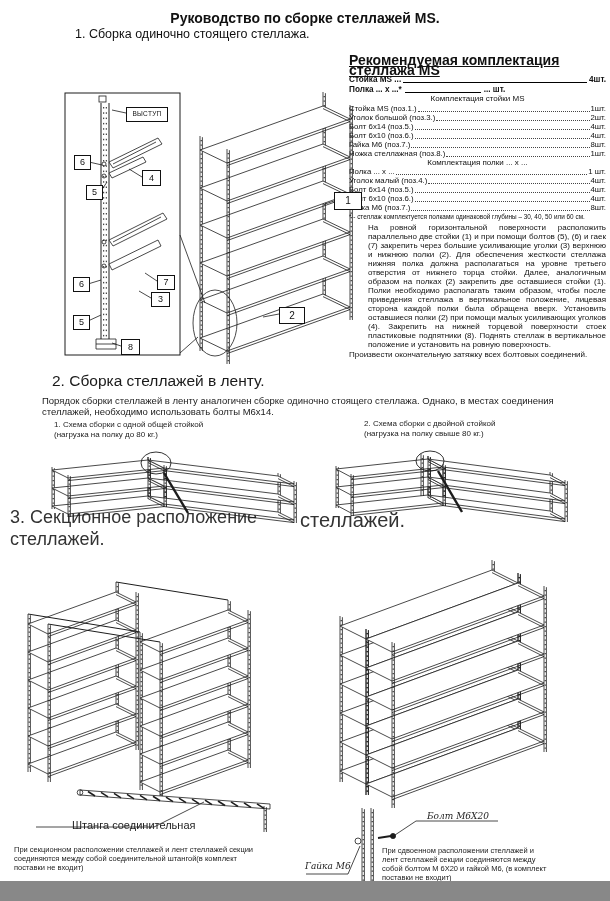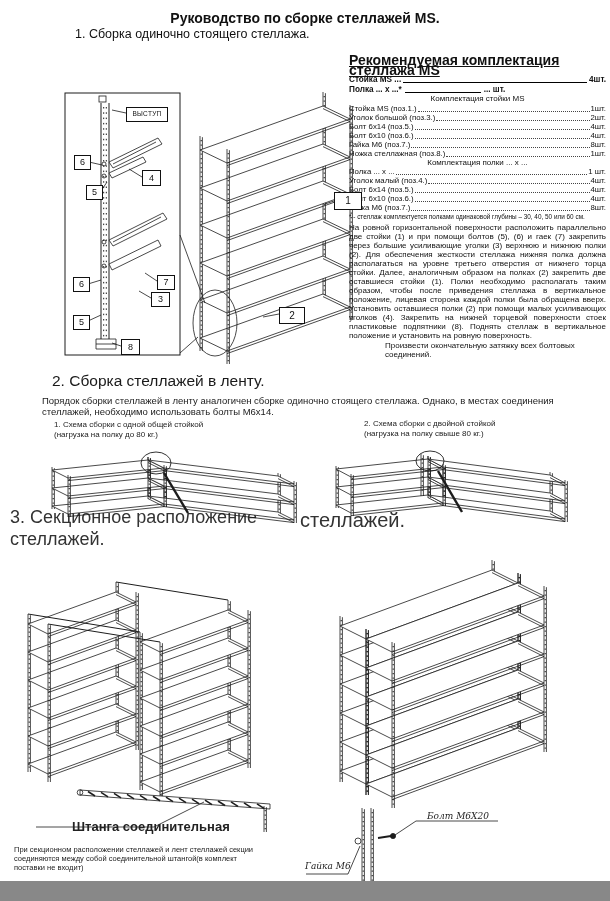--- a/index.html
+++ b/index.html
@@ -18,29 +18,29 @@
   .spec{top:55px;left:349px;width:257px;z-index:2;}
   .spec .hdr{font-weight:bold;font-size:14px;text-align:left;line-height:10px;text-decoration:underline;}
   .row{display:flex;font-size:8.2px;font-weight:bold;line-height:9.5px;align-items:flex-end;}
   .fill{flex:1;border-bottom:1px solid #000;margin:0 2px 1.5px;}
   .fill2{width:76px;border-bottom:1px solid #000;margin:0 3px 1.5px;}
   .kt{text-align:center;font-size:8px;line-height:9.5px;}
   .kl{display:flex;font-size:7.8px;line-height:9px;align-items:flex-end;white-space:nowrap;}
   .kl .d{flex:1;border-bottom:1px dotted #444;margin:0 1px 1px;}
   .fn{font-size:6.4px;line-height:7.2px;margin-top:1px;}
   .ordt{text-align:center;font-weight:bold;font-size:13.5px;margin-top:4px;}
-  .ordp{font-size:8px;line-height:9px;text-align:justify;margin-top:3px;}
-  .ordp2{font-size:8px;line-height:9px;margin-top:1px;margin-left:36px;}
+  .ordp{font-size:8px;line-height:9px;text-align:justify;margin-top:3px;padding-left:19px;}
+  .ordp2{font-size:8px;line-height:9px;margin-top:1px;}
   .h2x{top:372px;left:52px;font-size:15.5px;color:#1a1a1a;}
   .p2{top:395px;left:42px;width:558px;font-size:9.5px;line-height:11px;color:#1a1a1a;}
   .cap{font-size:8px;line-height:9.5px;color:#222;}
   .h3x{font-size:18px;color:#333;line-height:22px;}
   .h4x{font-size:20px;color:#333;line-height:24px;}
   .note{font-size:7.5px;line-height:9px;color:#222;z-index:2;}
-  .blabel{font-size:13px;font-weight:bold;color:#222;z-index:2;padding-left:36px;}
+  .blabel{font-size:11px;font-weight:normal;color:#222;z-index:2;padding-left:36px;}
   .dlabel{font-style:italic;font-family:"DejaVu Serif",serif;font-size:9px;color:#222;z-index:2;}
 </style>
 </head>
 <body>
 
 <div class="page">
 
   <div class="abs title">Руководство по сборке стеллажей MS.</div>
   <div class="abs sub1">1. Сборка одиночно стоящего стеллажа.</div>
 
@@ -479,14 +479,15 @@
       <line x1="80" y1="34" x2="93" y2="32" stroke="#1c1c1c" stroke-width="2"></line>
       <circle cx="95" cy="32" r="2.6" fill="#1c1c1c" stroke="#1c1c1c" stroke-width="0.8"></circle>
       <circle cx="60" cy="37" r="3" fill="none" stroke="#1c1c1c" stroke-width="0.8"></circle>
       <line x1="118" y1="17" x2="200" y2="17" stroke="#1c1c1c" stroke-width="0.8"></line>
       <line x1="118" y1="17" x2="97" y2="31" stroke="#1c1c1c" stroke-width="0.8"></line>
       <line x1="8" y1="70" x2="50" y2="70" stroke="#1c1c1c" stroke-width="0.8"></line>
       <line x1="50" y1="70" x2="62" y2="42" stroke="#1c1c1c" stroke-width="0.8"></line>
     </svg>
   <div class="abs dlabel" style="left:427px;top:811px;">Болт М6Х20</div>
   <div class="abs dlabel" style="left:305px;top:861px;">Гайка М6</div>
+  <div class="abs note" style="left:382px;top:846px;width:165px;">При сдвоенном расположении стеллажей и лент стеллажей секции соединяются между собой болтом М 6Х20 и гайкой М6, (в комплект поставки не входит)</div>
 
 </div>
 
 </body></html>

